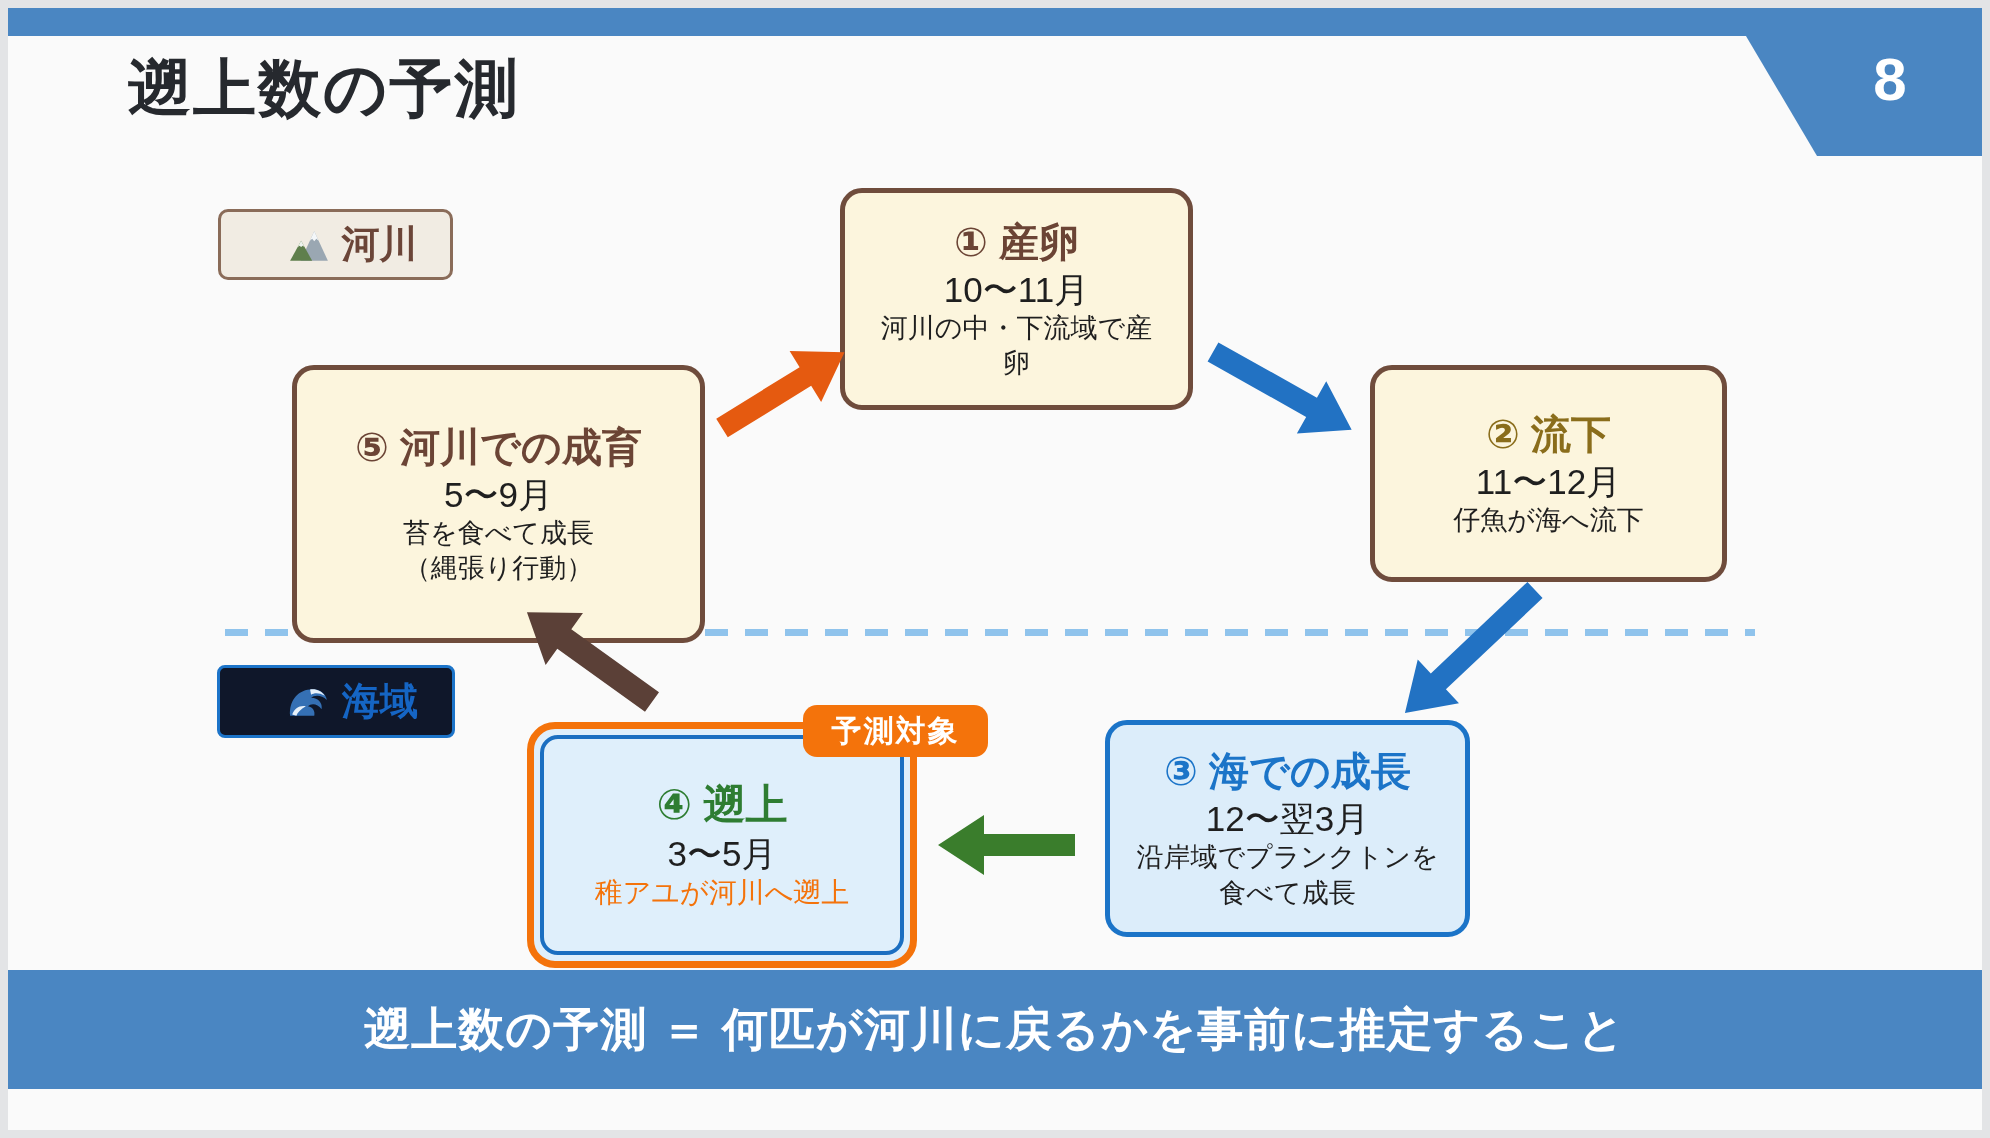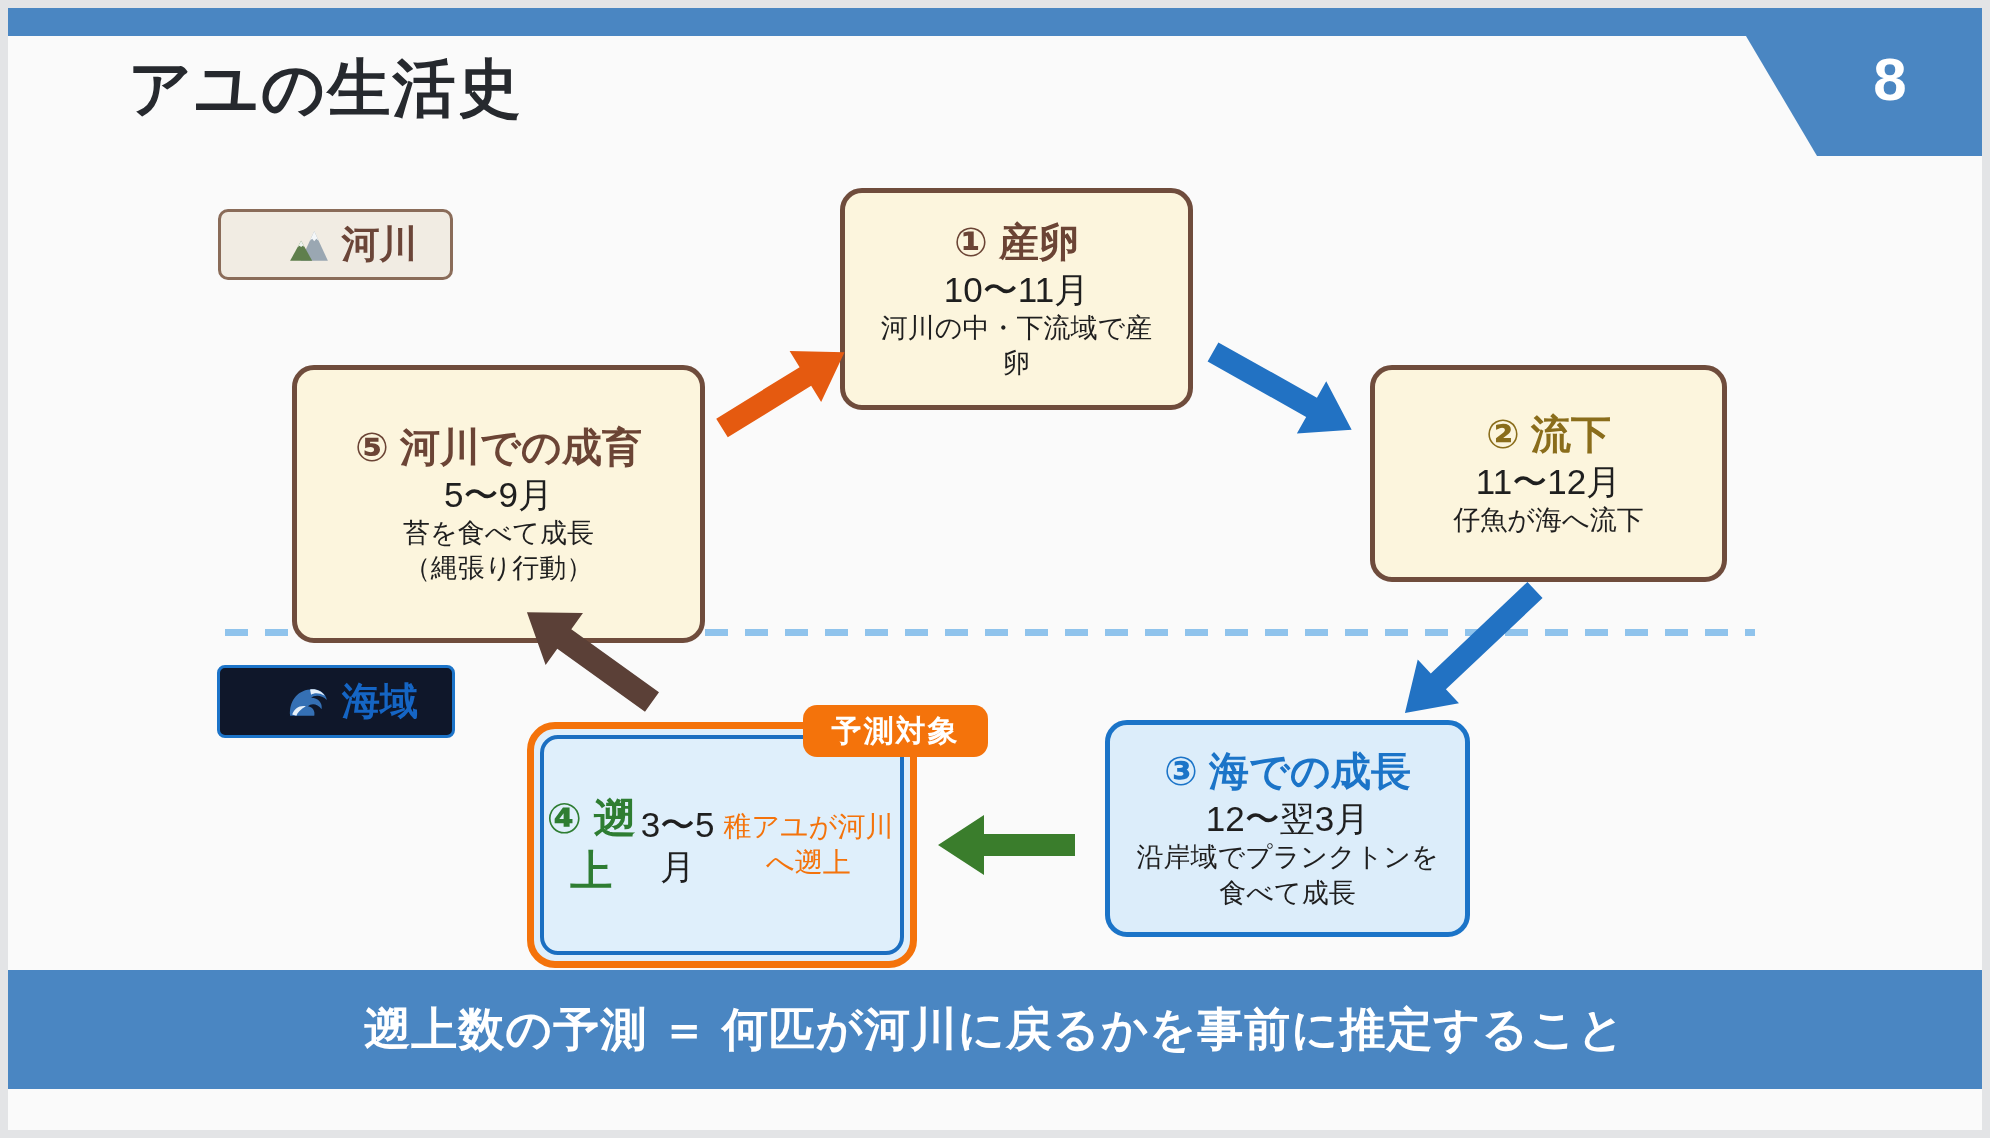--- a/index.html
+++ b/index.html
@@ -68,21 +68,21 @@
   .t4{color:#2E7D32;font-size:42px;}
   .t5{color:#6B4435;}
   
   .s4-outer{
     position:absolute;left:519px;top:714px;width:390px;height:246px;box-sizing:border-box;
     background:#DFEFFB;border:7px solid #F4730B;border-radius:28px;z-index:4;
   }
   .s4-inner{
     position:absolute;left:6px;top:6px;right:6px;bottom:6px;box-sizing:border-box;
     border:4px solid #1B6FC1;border-radius:18px;
-    display:flex;flex-direction:row;align-items:center;justify-content:center;
+    display:flex;flex-direction:column;align-items:center;justify-content:center;
     text-align:center;
   }
   .desc-orange{color:#F4730B;font-size:28px;}
   .badge{
     position:absolute;left:795px;top:697px;width:185px;height:52px;z-index:6;
     background:#F4730B;border-radius:14px;
     display:flex;align-items:center;justify-content:center;
     color:#FFFFFF;font-size:30px;font-weight:800;letter-spacing:2px;
   }
   
@@ -99,21 +99,21 @@
 
 <div class="page">
   <div class="slide">
 
     <div class="topbar"></div>
 
     <div class="pagetab">
       <span>8</span>
     </div>
 
-    <h1 class="title">アユの生活史</h1>
+    <h1 class="title">遡上数の予測</h1>
 
     <div class="zone-label zone-river">
       <span class="zicon">
         <svg width="42" height="38" viewBox="0 0 40 36" aria-hidden="true">
           <path d="M12 33 L25 5 L38 33 Z" fill="#9AA7B2"></path>
           <path d="M20.8 14 L25 5 L29.2 14 L27 12 L25 14.5 L23 12 Z" fill="#F4F7F9"></path>
           <path d="M2 33 L12.5 14 L23 33 Z" fill="#5F7F4C"></path>
           <path d="M9.3 20 L12.5 14 L15.7 20 L14 18.6 L12.5 20 L11 18.6 Z" fill="#EEF3EE"></path>
         </svg>
       </span>

